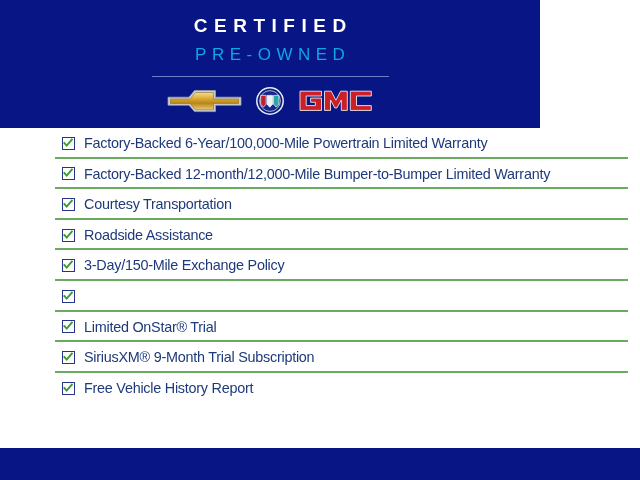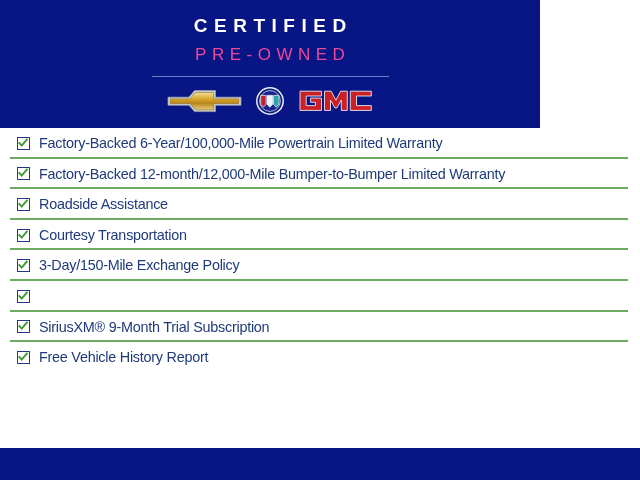--- a/index.html
+++ b/index.html
@@ -41,21 +41,21 @@
     font-size: 19px;
     font-weight: bold;
     letter-spacing: 6.5px;
     text-indent: 6.5px;
     line-height: 1;
     font-family: "Liberation Sans", sans-serif;
   }
 
   .banner-subtitle {
     margin-top: 11px;
-    color: #ec4899;
+    color: #0ea5e9;
     font-size: 17px;
     font-weight: normal;
     letter-spacing: 5.5px;
     text-indent: 5.5px;
     line-height: 1;
     font-family: "Liberation Sans", sans-serif;
   }
 
   .banner-rule {
     margin-top: 13px;
@@ -88,20 +88,21 @@
     padding: 0;
   }
 
   .row {
     position: relative;
     height: 30.6px;
     display: flex;
     align-items: center;
     padding-left: 17px;
     box-sizing: border-box;
+    margin-left: 45px;
   }
 
   .row-divider {
     position: absolute;
     left: 10px;
     right: 12px;
     bottom: 0;
     height: 2px;
     background: #6aab5f;
   }
@@ -224,53 +225,62 @@
       <span class="row-label">Factory-Backed 12-month/12,000-Mile Bumper-to-Bumper Limited Warranty</span>
       <span class="row-divider"></span>
     </div>
 
     <div class="row">
       <span class="checkbox">
         <svg width="10" height="10" viewBox="0 0 10 10">
             <path d="M1.3 5.0 L3.7 7.6 L8.8 1.6" fill="none" stroke="#3f9b35" stroke-width="1.9" stroke-linecap="square"></path>
           </svg>
       </span>
+      <span class="row-label">Courtesy Transportation</span>
+      <span class="row-divider"></span>
+    </div>
+
+    <div class="row">
+      <span class="checkbox">
+        <svg width="10" height="10" viewBox="0 0 10 10">
+            <path d="M1.3 5.0 L3.7 7.6 L8.8 1.6" fill="none" stroke="#3f9b35" stroke-width="1.9" stroke-linecap="square"></path>
+          </svg>
+      </span>
       <span class="row-label">Roadside Assistance</span>
       <span class="row-divider"></span>
     </div>
 
     <div class="row">
       <span class="checkbox">
         <svg width="10" height="10" viewBox="0 0 10 10">
             <path d="M1.3 5.0 L3.7 7.6 L8.8 1.6" fill="none" stroke="#3f9b35" stroke-width="1.9" stroke-linecap="square"></path>
           </svg>
       </span>
-      <span class="row-label">Courtesy Transportation</span>
-      <span class="row-divider"></span>
-    </div>
-
-    <div class="row">
-      <span class="checkbox">
-        <svg width="10" height="10" viewBox="0 0 10 10">
-            <path d="M1.3 5.0 L3.7 7.6 L8.8 1.6" fill="none" stroke="#3f9b35" stroke-width="1.9" stroke-linecap="square"></path>
-          </svg>
-      </span>
       <span class="row-label">3-Day/150-Mile Exchange Policy</span>
       <span class="row-divider"></span>
     </div>
 
     <div class="row">
       <span class="checkbox">
         <svg width="10" height="10" viewBox="0 0 10 10">
             <path d="M1.3 5.0 L3.7 7.6 L8.8 1.6" fill="none" stroke="#3f9b35" stroke-width="1.9" stroke-linecap="square"></path>
           </svg>
       </span>
       <span class="row-divider"></span>
     </div>
 
+    <div class="row">
+      <span class="checkbox">
+        <svg width="10" height="10" viewBox="0 0 10 10">
+            <path d="M1.3 5.0 L3.7 7.6 L8.8 1.6" fill="none" stroke="#3f9b35" stroke-width="1.9" stroke-linecap="square"></path>
+          </svg>
+      </span>
+      <span class="row-label">Limited OnStar® Trial</span>
+      <span class="row-divider"></span>
+    </div>
 
     <div class="row">
       <span class="checkbox">
         <svg width="10" height="10" viewBox="0 0 10 10">
             <path d="M1.3 5.0 L3.7 7.6 L8.8 1.6" fill="none" stroke="#3f9b35" stroke-width="1.9" stroke-linecap="square"></path>
           </svg>
       </span>
       <span class="row-label">SiriusXM® 9-Month Trial Subscription</span>
       <span class="row-divider"></span>
     </div>

